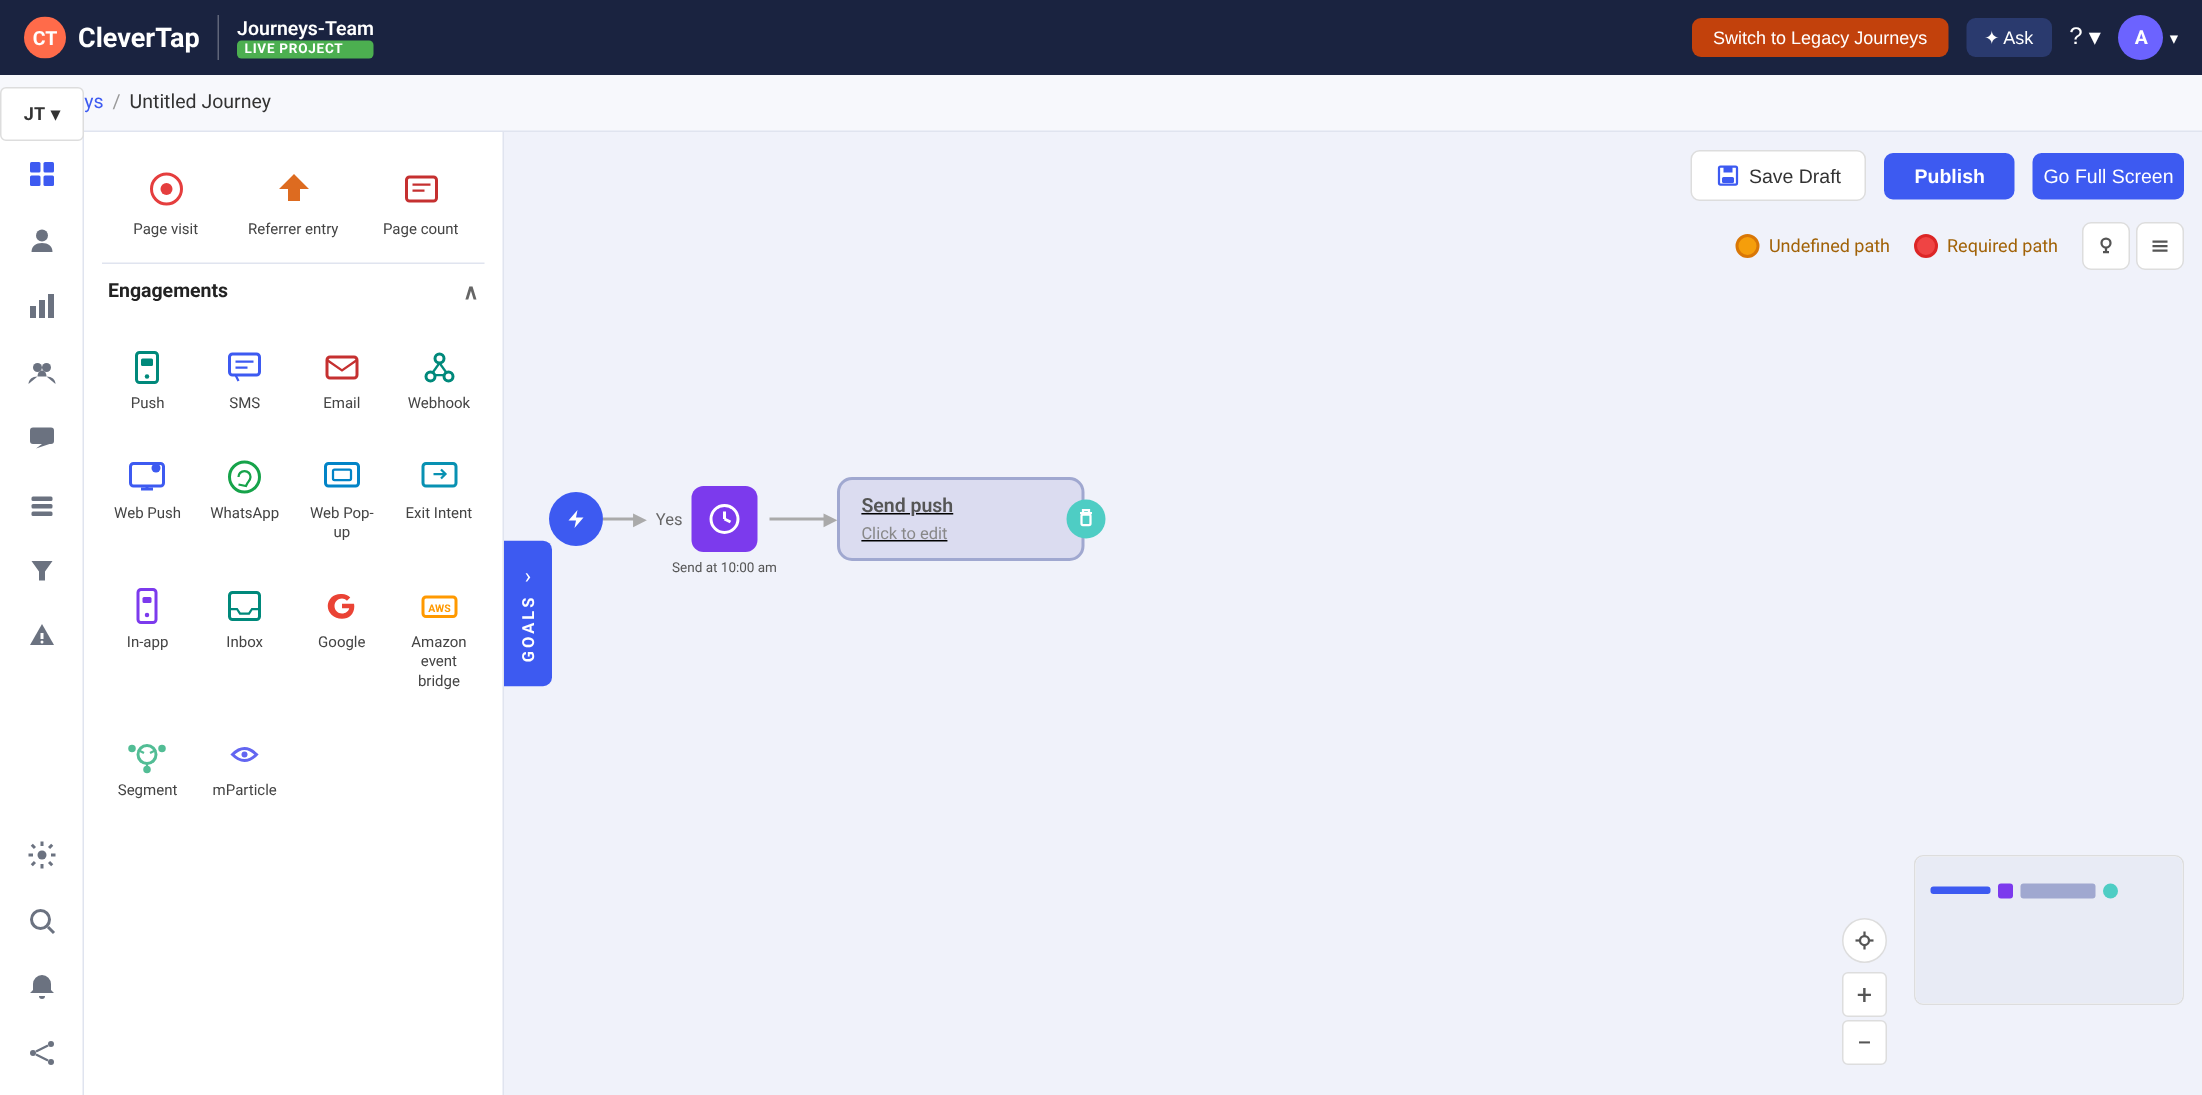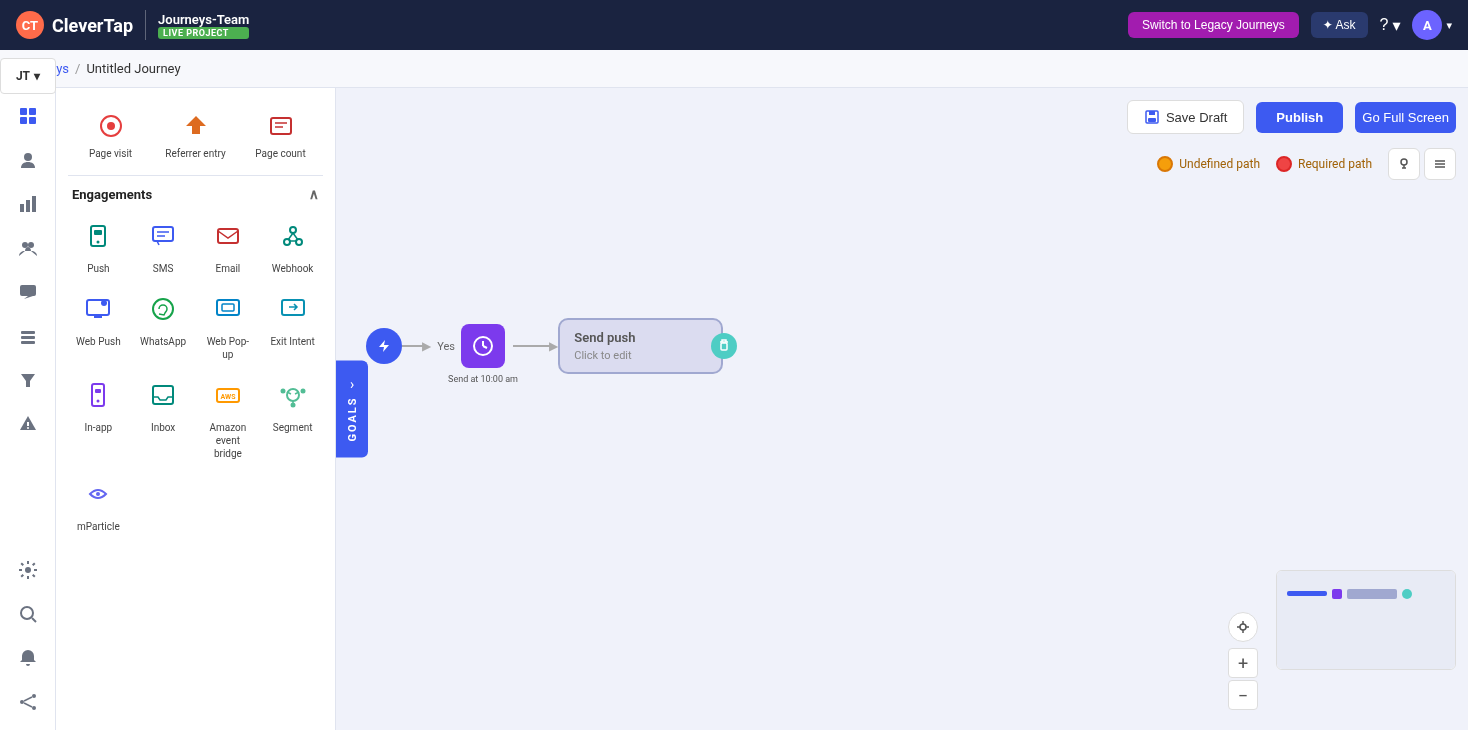--- a/index.html
+++ b/index.html
@@ -9,21 +9,21 @@
     .top-nav {
       display: flex; align-items: center; background: #1a2340; height: 50px; padding: 16px 16px; gap: 12px; position: fixed; top: 0; left: 0; right: 0; z-index: 100;
     }
     .logo-area { display: flex; align-items: center; gap: 8px; }
     .logo-text { color: white; font-size: 18px; font-weight: bold; }
     .divider-v { width: 1px; height: 30px; background: rgba(255,255,255,0.3); }
     .team-info { display: flex; flex-direction: column; }
     .team-name { color: white; font-size: 13px; font-weight: 600; }
     .live-badge { background: #4caf50; color: white; font-size: 9px; font-weight: bold; padding: 1px 5px; border-radius: 3px; letter-spacing: 0.5px; }
     .nav-spacer { flex: 1; }
-    .switch-btn { background: #a21caf; color: white; border: none; padding: 6px 14px; border-radius: 6px; font-size: 12px; cursor: pointer; white-space: nowrap; }
+    .switch-btn { background: #c2410c; color: white; border: none; padding: 6px 14px; border-radius: 6px; font-size: 12px; cursor: pointer; white-space: nowrap; }
     .ask-btn { background: #2a3a6e; color: white; border: none; padding: 6px 12px; border-radius: 6px; font-size: 12px; cursor: pointer; display: flex; align-items: center; gap: 4px; }
     .help-btn { color: white; background: none; border: none; font-size: 16px; cursor: pointer; display: flex; align-items: center; gap: 4px; }
     .avatar { width: 30px; height: 30px; border-radius: 50%; background: #6c63ff; color: white; display: flex; align-items: center; justify-content: center; font-size: 13px; font-weight: bold; cursor: pointer; }
     .avatar-area { display: flex; align-items: center; gap: 4px; }
 
     
     .breadcrumb-bar {
       position: fixed; top: 50px; left: 0; right: 0; height: 38px; background: #f7f8fc; display: flex; align-items: center; padding: 0 16px; z-index: 99; border-bottom: 1px solid #e0e4ef;
     }
     .breadcrumb-link { color: #3d5af1; font-size: 13px; text-decoration: none; cursor: pointer; }
@@ -68,21 +68,21 @@
       display: flex; align-items: center; justify-content: space-between; padding: 10px 16px 8px; font-size: 13px; font-weight: 700; color: #222; cursor: pointer;
     }
     .section-header .chevron { font-size: 14px; color: #666; }
 
     .engagements-grid {
       display: grid; grid-template-columns: repeat(4, 1fr); gap: 4px; padding: 4px 12px 12px;
     }
     .eng-item {
       display: flex; flex-direction: column; align-items: center; gap: 4px; padding: 8px 4px; cursor: pointer; border-radius: 8px;
     }
-    .eng-icon { width: 36px; height: 36px; display: flex; align-items: flex-start; justify-content: center; font-size: 20px; border-radius: 8px; }
+    .eng-icon { width: 36px; height: 36px; display: flex; align-items: flex-end; justify-content: center; font-size: 20px; border-radius: 8px; }
     .eng-label { font-size: 10px; color: #444; text-align: center; line-height: 1.3; }
     .eng-icon.teal { color: #00897b; }
     .eng-icon.blue { color: #3d5af1; }
     .eng-icon.purple { color: #7c3aed; }
     .eng-icon.indigo { color: #4338ca; }
     .eng-icon.green { color: #16a34a; }
     .eng-icon.cyan { color: #0891b2; }
     .eng-icon.sky { color: #0284c7; }
     .eng-icon.facebook { color: #1877f2; }
     .eng-icon.google { color: #ea4335; }
@@ -414,20 +414,28 @@
       <div class="eng-icon teal">
         <svg width="28" height="28" viewBox="0 0 28 28">
             <rect x="4" y="5" width="20" height="18" rx="2" fill="none" stroke="#00897b" stroke-width="2"></rect>
             <path d="M4 16h5l2 3h6l2-3h5" fill="none" stroke="#00897b" stroke-width="1.5"></path>
           </svg>
       </div>
       <span class="eng-label">Inbox</span>
     </div>
 
 
+    <div class="eng-item">
+      <div class="eng-icon google">
+        <svg width="28" height="28" viewBox="0 0 28 28">
+            <path d="M14 6c2.2 0 4.1.9 5.5 2.3l-2.2 2.2C16.3 9.5 15.2 9 14 9c-2.8 0-5 2.3-5 5s2.2 5 5 5c2.4 0 4.3-1.4 4.8-3.5H14v-3h8c.1.6.2 1.2.2 1.8 0 5-3.5 8.2-8.2 8.2C8.5 22.5 4.5 18.6 4.5 14S8.5 5.5 14 6z" fill="#ea4335"></path>
+          </svg>
+      </div>
+      <span class="eng-label">Google</span>
+    </div>
 
     <div class="eng-item">
       <div class="eng-icon aws">
         <svg width="28" height="28" viewBox="0 0 28 28">
             <rect x="3" y="8" width="22" height="13" rx="2" fill="none" stroke="#ff9900" stroke-width="2"></rect>
             <text x="14" y="18" text-anchor="middle" font-size="7" font-weight="bold" fill="#ff9900">AWS</text>
           </svg>
       </div>
       <span class="eng-label">Amazon event bridge</span>
     </div>
@@ -531,21 +539,21 @@
       </div>
       <div style="font-size:9px;color:#555;text-align:center;position:absolute;bottom:-16px;left:50%;transform:translateX(-50%);white-space:nowrap;">Send at 10:00 am</div>
     </div>
 
     <div style="display:flex;align-items:center;margin-left:8px;">
       <div style="width:40px;height:2px;background:#aaa;"></div>
       <div style="color:#aaa;font-size:12px;margin-left:-4px;">▶</div>
     </div>
 
     <div style="position:relative;">
-      <div style="background:rgba(180,180,220,0.35);border:2px solid #a0a8d0;border-radius:10px;padding:10px 14px;min-width:165px;cursor:pointer;">
+      <div style="background:rgba(180,180,220,0.35);border:2px solid #a0a8d0;border-radius:10px;padding:10px 14px;min-width:165px;cursor:pointer;text-decoration:underline;">
         <div style="font-size:13px;color:#555;font-weight:600;margin-bottom:4px;">Send push</div>
         <div style="font-size:11px;color:#888;">Click to edit</div>
       </div>
 
       <div style="position:absolute;right:-14px;top:50%;transform:translateY(-50%);width:26px;height:26px;background:#4ecdc4;border-radius:50%;display:flex;align-items:center;justify-content:center;color:white;font-size:14px;cursor:pointer;">
         <svg width="14" height="14" viewBox="0 0 14 14">
             <polyline points="3,3 11,3" stroke="white" stroke-width="1.5" fill="none"></polyline>
             <polyline points="5,3 5,1 9,1 9,3" stroke="white" stroke-width="1.5" fill="none"></polyline>
             <rect x="4" y="4" width="6" height="7" rx="1" fill="none" stroke="white" stroke-width="1.5"></rect>
           </svg>

